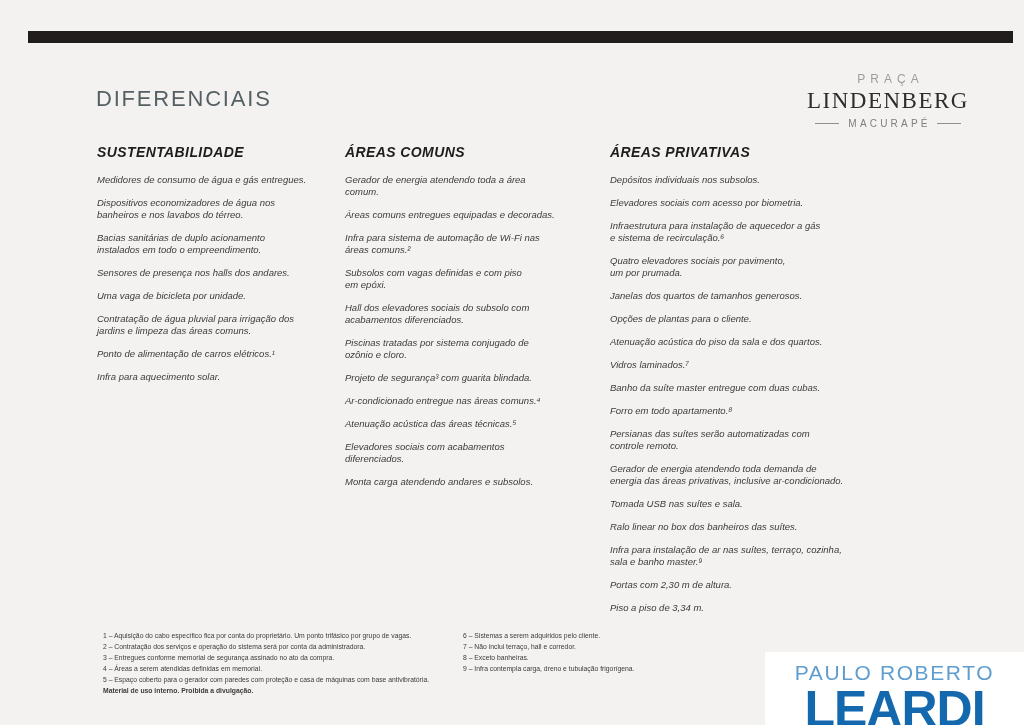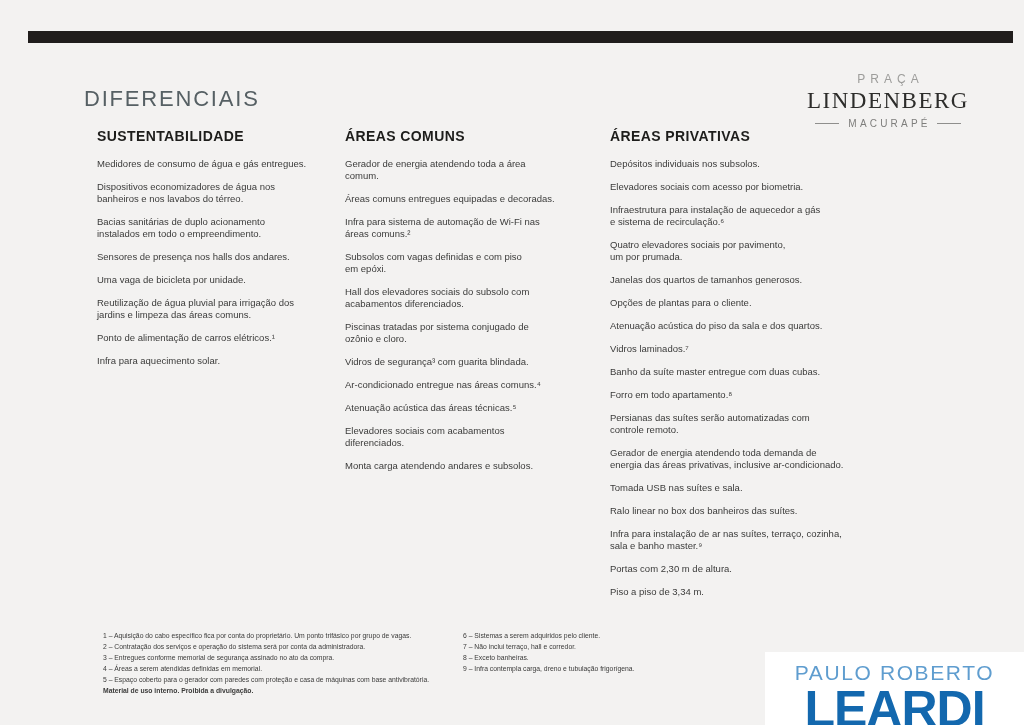--- a/index.html
+++ b/index.html
@@ -8,37 +8,37 @@
     position:relative;
     background: var(--page-bg, #f3f2f1);
     font-family:"Liberation Sans", sans-serif;
     overflow:hidden;
   }
   .top-bar {
     position:absolute; left:28px; top:31px; width:985px; height:12px;
     background: var(--bar, #201d1c);
   }
   .page-title {
-    position:absolute; left:84px; top:86px;
+    position:absolute; left:96px; top:86px;
     font-size:22px; letter-spacing:1.8px; font-weight:400;
     color: var(--title-text, #566064);
   }
   
   .brand { position:absolute; left:804px; top:72px; width:168px; text-align:center; }
   .brand-praca { font-size:12px; letter-spacing:5px; text-indent:5px; color: var(--brand-gray, #9d9d9b); }
   .brand-name {
     font-family:"Liberation Serif", serif; font-size:23px; letter-spacing:1.5px;
     color: var(--brand-dark, #2d2d2b); margin-top:2px; white-space:nowrap;
   }
   .brand-sub { display:flex; align-items:center; justify-content:center; gap:6px; margin-top:4px; }
   .rule { width:24px; height:1px; background:#8f8f8d; }
   .brand-sub-text { font-size:10px; letter-spacing:3.2px; text-indent:3px; color:#7e7e7c; white-space:nowrap; }
 
   
-  .col { position:absolute; top:128px; }
+  .col { position:absolute; top:144px;font-style:italic; }
   .col-1 { left:97px;  width:240px; }
   .col-2 { left:345px; width:245px; }
   .col-3 { left:610px; width:300px; }
   .col h2 {
     font-size:14px; font-weight:bold; letter-spacing:0.4px;
     color: var(--header-text, #1d1d1b); margin-bottom:14px;
   }
   .item {
     font-size:9.5px; line-height:12px; margin-bottom:11px;
     color: var(--body-text, #3b3b3a); white-space:pre;
@@ -86,40 +86,40 @@
 
 <div class="col col-1">
   <h2>SUSTENTABILIDADE</h2>
   <div class="item">Medidores de consumo de água e gás entregues.</div>
   <div class="item">Dispositivos economizadores de água nos
 banheiros e nos lavabos do térreo.</div>
   <div class="item">Bacias sanitárias de duplo acionamento
 instalados em todo o empreendimento.</div>
   <div class="item">Sensores de presença nos halls dos andares.</div>
   <div class="item">Uma vaga de bicicleta por unidade.</div>
-  <div class="item">Reutilização de água pluvial para irrigação dos
+  <div class="item">Contratação de água pluvial para irrigação dos
 jardins e limpeza das áreas comuns.</div>
   <div class="item">Ponto de alimentação de carros elétricos.¹</div>
   <div class="item">Infra para aquecimento solar.</div>
 </div>
 
 <div class="col col-2">
   <h2>ÁREAS COMUNS</h2>
   <div class="item">Gerador de energia atendendo toda a área
 comum.</div>
   <div class="item">Áreas comuns entregues equipadas e decoradas.</div>
   <div class="item">Infra para sistema de automação de Wi-Fi nas
 áreas comuns.²</div>
   <div class="item">Subsolos com vagas definidas e com piso
 em epóxi.</div>
   <div class="item">Hall dos elevadores sociais do subsolo com
 acabamentos diferenciados.</div>
   <div class="item">Piscinas tratadas por sistema conjugado de
 ozônio e cloro.</div>
-  <div class="item">Vidros de segurança³ com guarita blindada.</div>
+  <div class="item">Projeto de segurança³ com guarita blindada.</div>
   <div class="item">Ar-condicionado entregue nas áreas comuns.⁴</div>
   <div class="item">Atenuação acústica das áreas técnicas.⁵</div>
   <div class="item">Elevadores sociais com acabamentos
 diferenciados.</div>
   <div class="item">Monta carga atendendo andares e subsolos.</div>
 </div>
 
 <div class="col col-3">
   <h2>ÁREAS PRIVATIVAS</h2>
   <div class="item">Depósitos individuais nos subsolos.</div>

